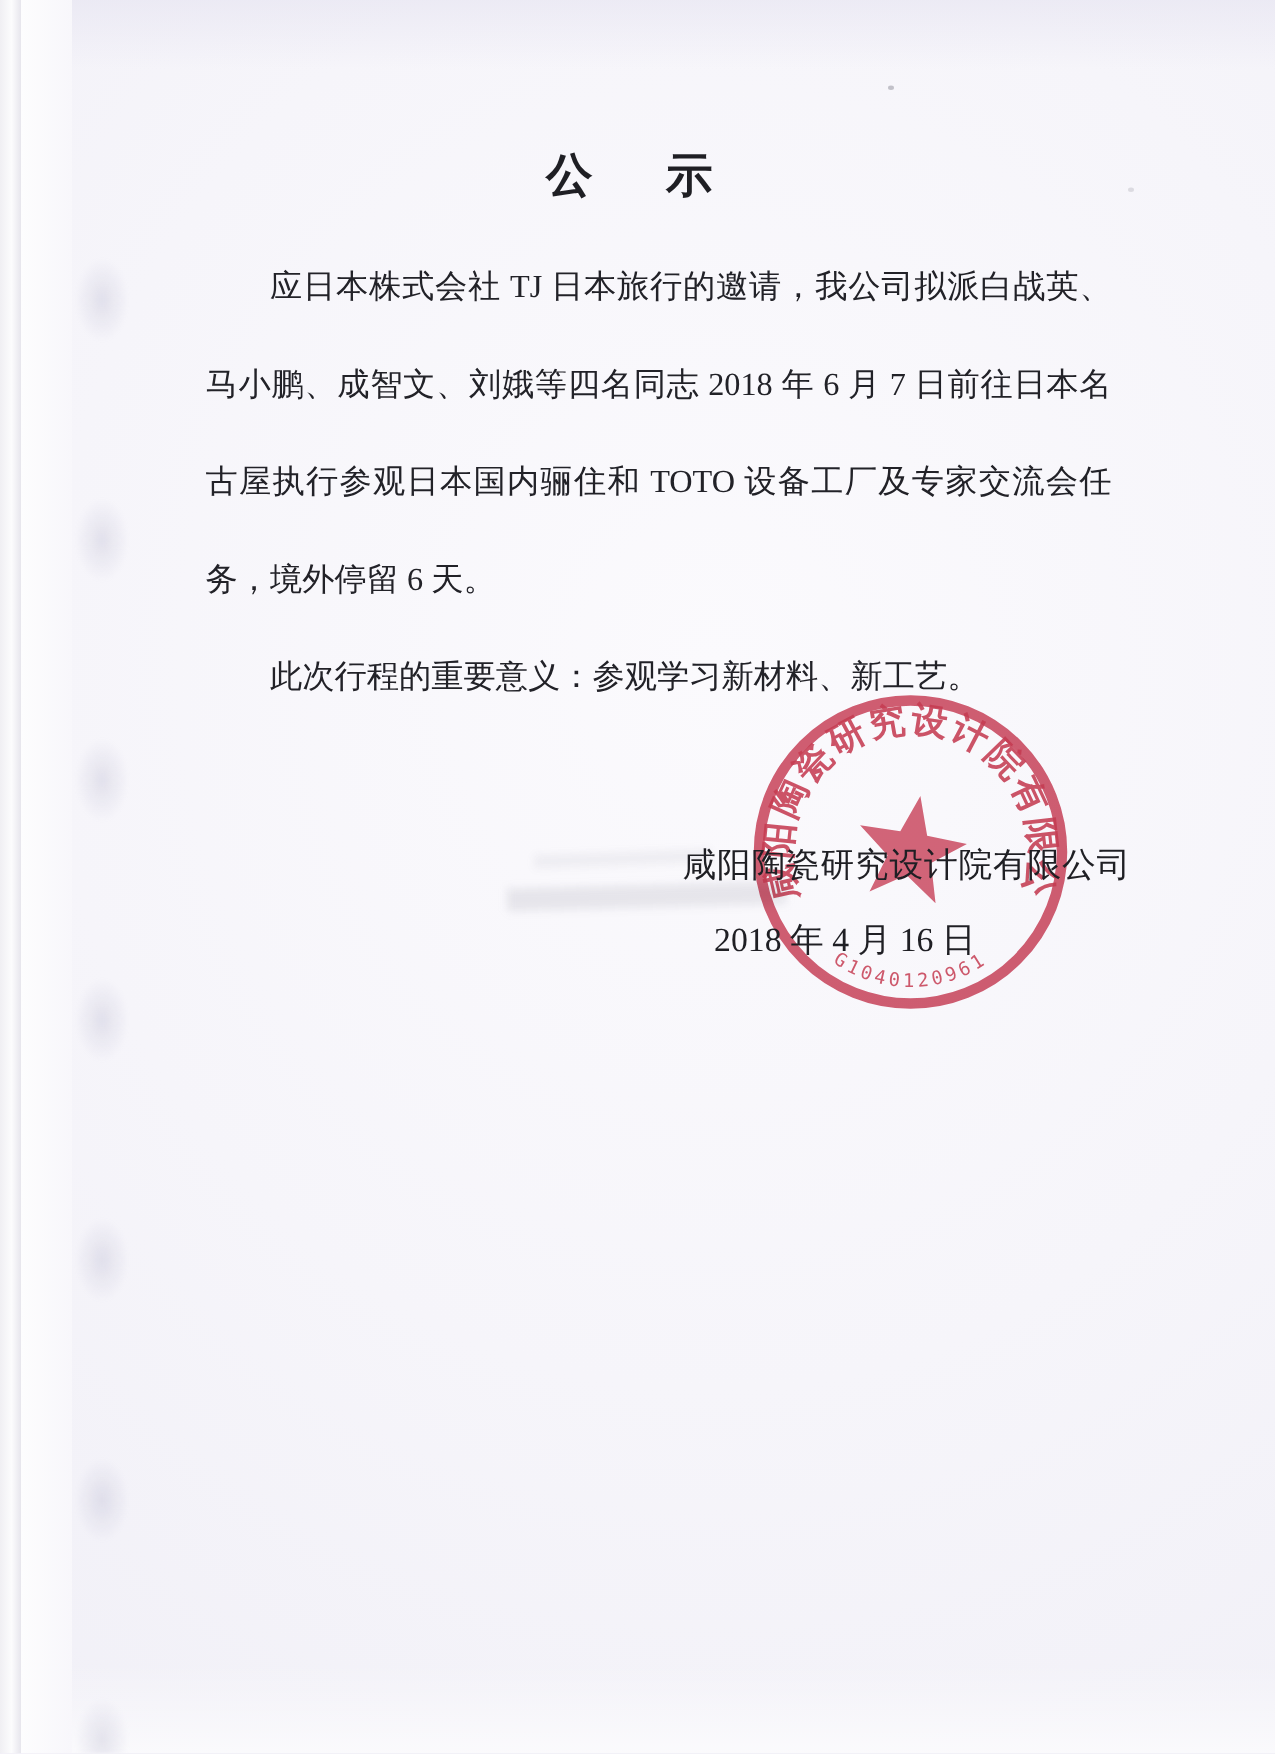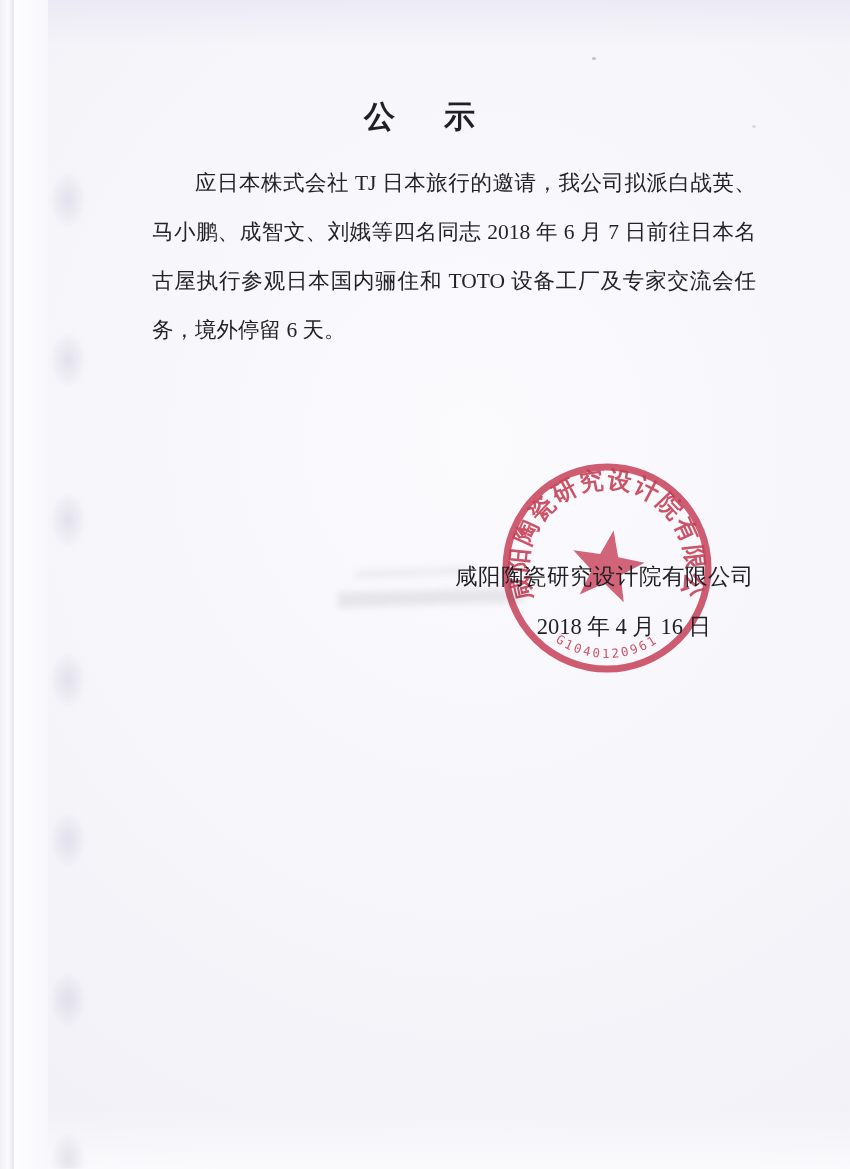--- a/index.html
+++ b/index.html
@@ -31,31 +31,31 @@
   }
   .speck{position:absolute;width:4px;height:3px;border-radius:50%;background:rgba(95,95,110,.35);}
   .speck.a{left:592px;top:57px;}
   .speck.b{left:752px;top:125px;opacity:.5;}
   .title{
     position:absolute;left:0;top:96px;width:840px;margin:0;
     display:flex;justify-content:center;gap:48px;
     font-size:31px;font-weight:700;color:#1f1f24;letter-spacing:1px;
   }
   .content{
-    position:absolute;left:152px;top:159px;width:604px;
-    font-size:21.5px;line-height:49px;color:#222228;
+    position:absolute;left:137px;top:159px;width:604px;
+    font-size:21.5px;line-height:65px;color:#222228;
     text-align:justify;text-justify:inter-ideograph;
   }
   .content p{margin:0;text-indent:2em;}
   .signature-company{
     position:absolute;left:455px;top:561px;width:270px;
     font-size:22.5px;color:#1f1f24;letter-spacing:.5px;white-space:nowrap;z-index:3;
   }
   .signature-date{
-    position:absolute;left:441px;top:611px;width:270px;text-align:right;
+    position:absolute;left:476px;top:611px;width:270px;text-align:left;
     font-size:22.5px;color:#1f1f24;white-space:nowrap;z-index:3;
   }
   .seal{
     position:absolute;left:497px;top:462px;width:220px;height:212px;
     mix-blend-mode:multiply;opacity:.9;z-index:2;filter:blur(.3px);
   }
   .smudge{position:absolute;background:rgba(110,112,132,.14);filter:blur(3px);}
   .smudge.s1{left:338px;top:590px;width:186px;height:15px;transform:rotate(-1.5deg);}
   .smudge.s2{left:356px;top:568px;width:118px;height:9px;opacity:.6;transform:rotate(-2deg);}
 </style>
@@ -70,20 +70,21 @@
   <div class="speck a"></div>
   <div class="speck b"></div>
 
   <h1 class="title">
     <span>公</span>
     <span>示</span>
   </h1>
 
   <div class="content">
     <p>应日本株式会社 TJ 日本旅行的邀请，我公司拟派白战英、马小鹏、成智文、刘娥等四名同志 2018 年 6 月 7 日前往日本名古屋执行参观日本国内骊住和 TOTO 设备工厂及专家交流会任务，境外停留 6 天。</p>
+    <p>此次行程的重要意义：参观学习新材料、新工艺。</p>
   </div>
 
   <div class="smudge s1"></div>
   <div class="smudge s2"></div>
 
   <div class="seal">
     <svg width="220" height="212" viewBox="0 0 220 212" xmlns="http://www.w3.org/2000/svg">
       <defs>
         <path id="sealRingArc" d="M 37.5 139.8 A 80 80 0 1 1 182.5 139.8" fill="none"></path>
         <path id="sealSerialArc" d="M 39.1 161.4 A 90 90 0 0 0 180.9 161.4" fill="none"></path>

